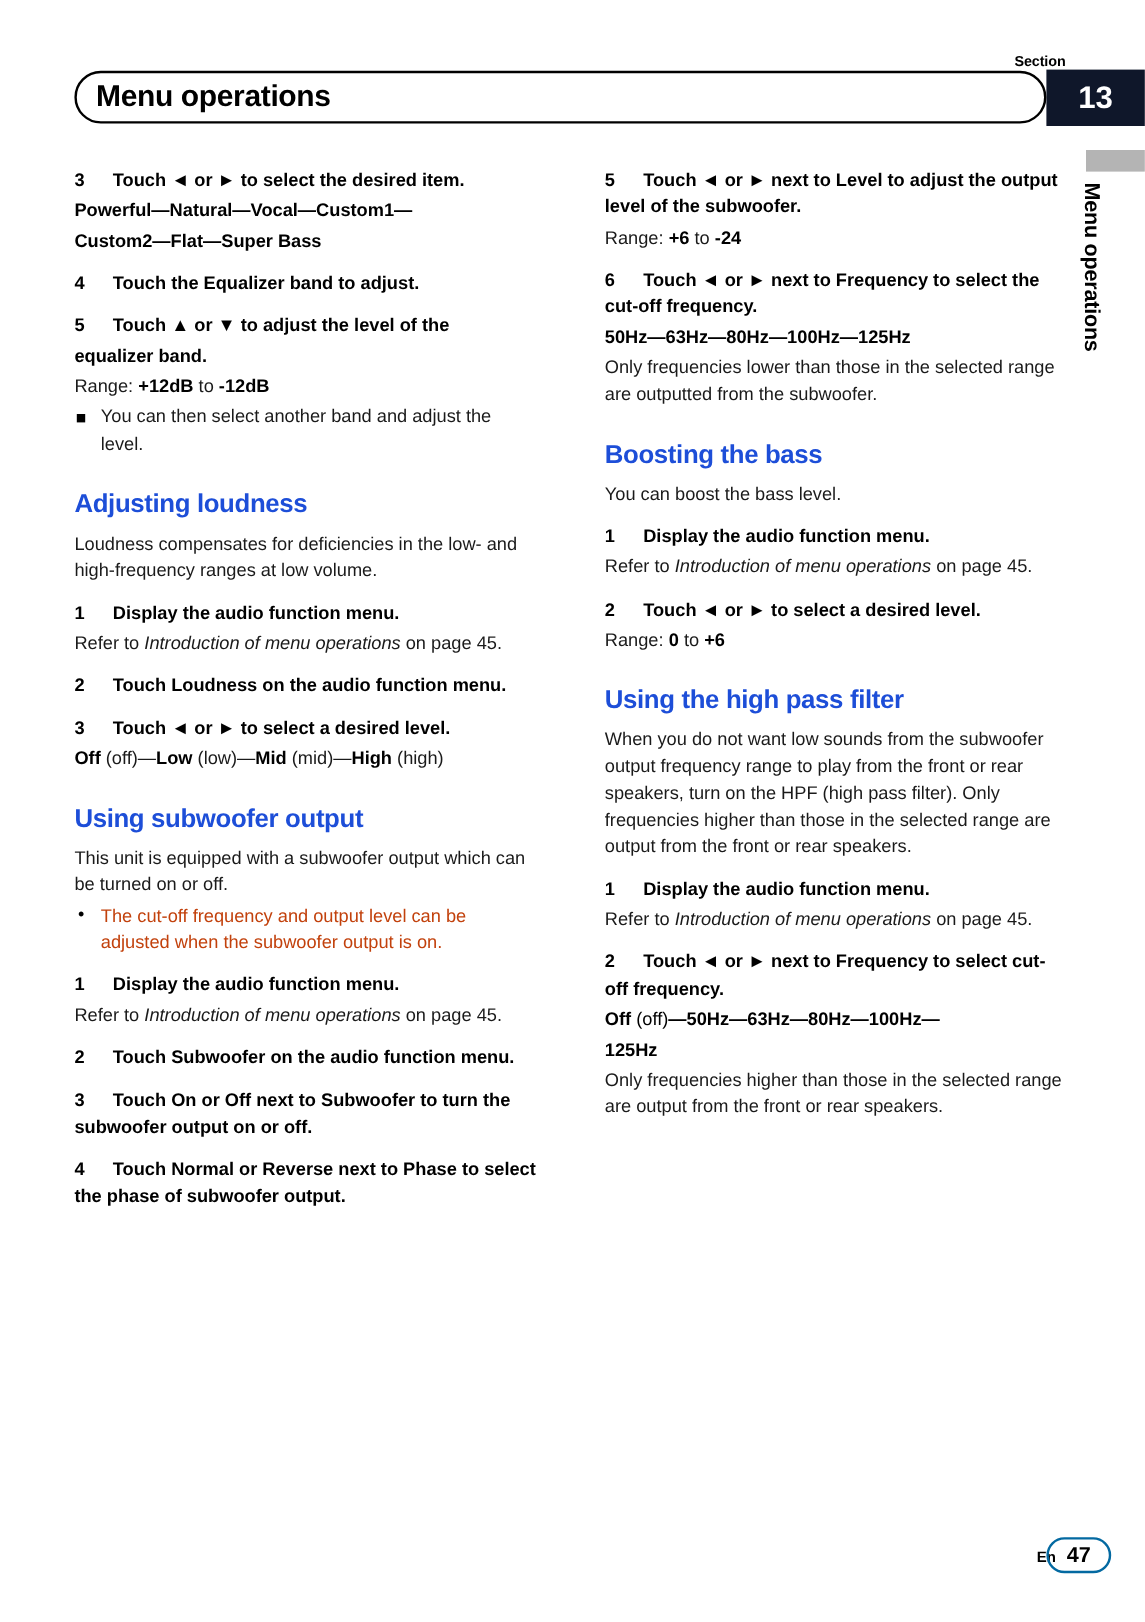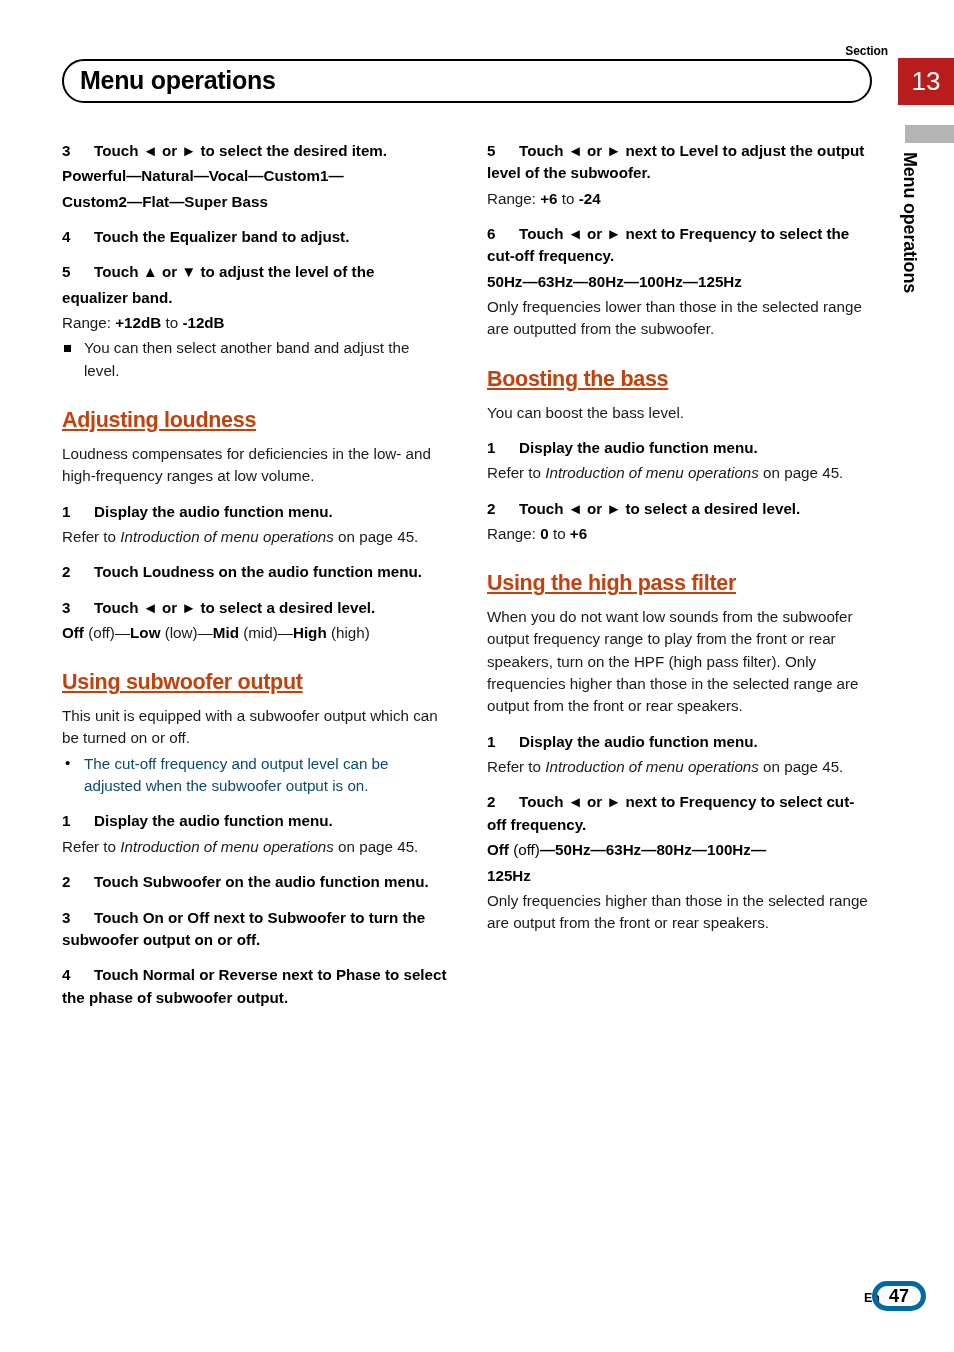--- a/index.html
+++ b/index.html
@@ -29,26 +29,26 @@
     right: 66px;
     top: 4px;
     font-size: 12px;
     font-weight: bold;
     letter-spacing: -0.1px;
   }
   .chapter-box {
     position: absolute;
     right: 0;
     top: 18px;
-    width: 56px;
+    width: 82px;
     height: 47px;
-    background: #b91c1c;
+    background: #0f172a;
     color: #fff;
     font-size: 26px;
-    font-weight: normal;
+    font-weight: bold;
     display: flex;
     align-items: center;
     justify-content: center;
   }
   .title-pill {
     position: absolute;
     left: 62px;
     top: 19px;
     width: 810px;
     height: 44px;
@@ -91,30 +91,29 @@
   
   .col {
     position: absolute;
     top: 140px;
     width: 386px;
     font-size: 15.2px;
     line-height: 1.47;
     color: #1a1a1a;
   }
   .col-left { left: 62px; }
-  .col-right { left: 487px; }
+  .col-right { left: 504px; }
 
   h2.sec {
     font-size: 21.5px;
     font-weight: bold;
-    color: #c2410c;
+    color: #1d4ed8;
     margin: 26px 0 9px 0;
     letter-spacing: -0.3px;
     line-height: 1.2;
-    text-decoration: underline;
   }
 
   p.plain {
     margin: 0 0 13px 0;
     color: #1a1a1a;
   }
   p.tight { margin-bottom: 3px; }
 
   .step {
     margin: 0 0 3px 0;
@@ -149,21 +148,21 @@
     left: 2px;
     top: 8px;
     width: 7px;
     height: 7px;
     background: #000;
   }
   .bullet-dot {
     margin: 0;
     padding-left: 22px;
     position: relative;
-    color: #0c4a6e;
+    color: #c2410c;
   }
   .bullet-dot::before {
     content: "\2022";
     position: absolute;
     left: 3px;
     top: -1px;
     font-size: 15px;
     color: #000;
   }
 
@@ -174,21 +173,21 @@
     top: 1291px;
     font-size: 12.5px;
     font-weight: bold;
   }
   .footer-page {
     position: absolute;
     left: 872px;
     top: 1281px;
     width: 54px;
     height: 30px;
-    border: 5px solid #0369a1;
+    border: 2px solid #0369a1;
     border-radius: 16px;
     box-sizing: border-box;
     display: flex;
     align-items: center;
     justify-content: center;
     font-size: 18px;
     font-weight: bold;
   }
 </style>
 </head>

